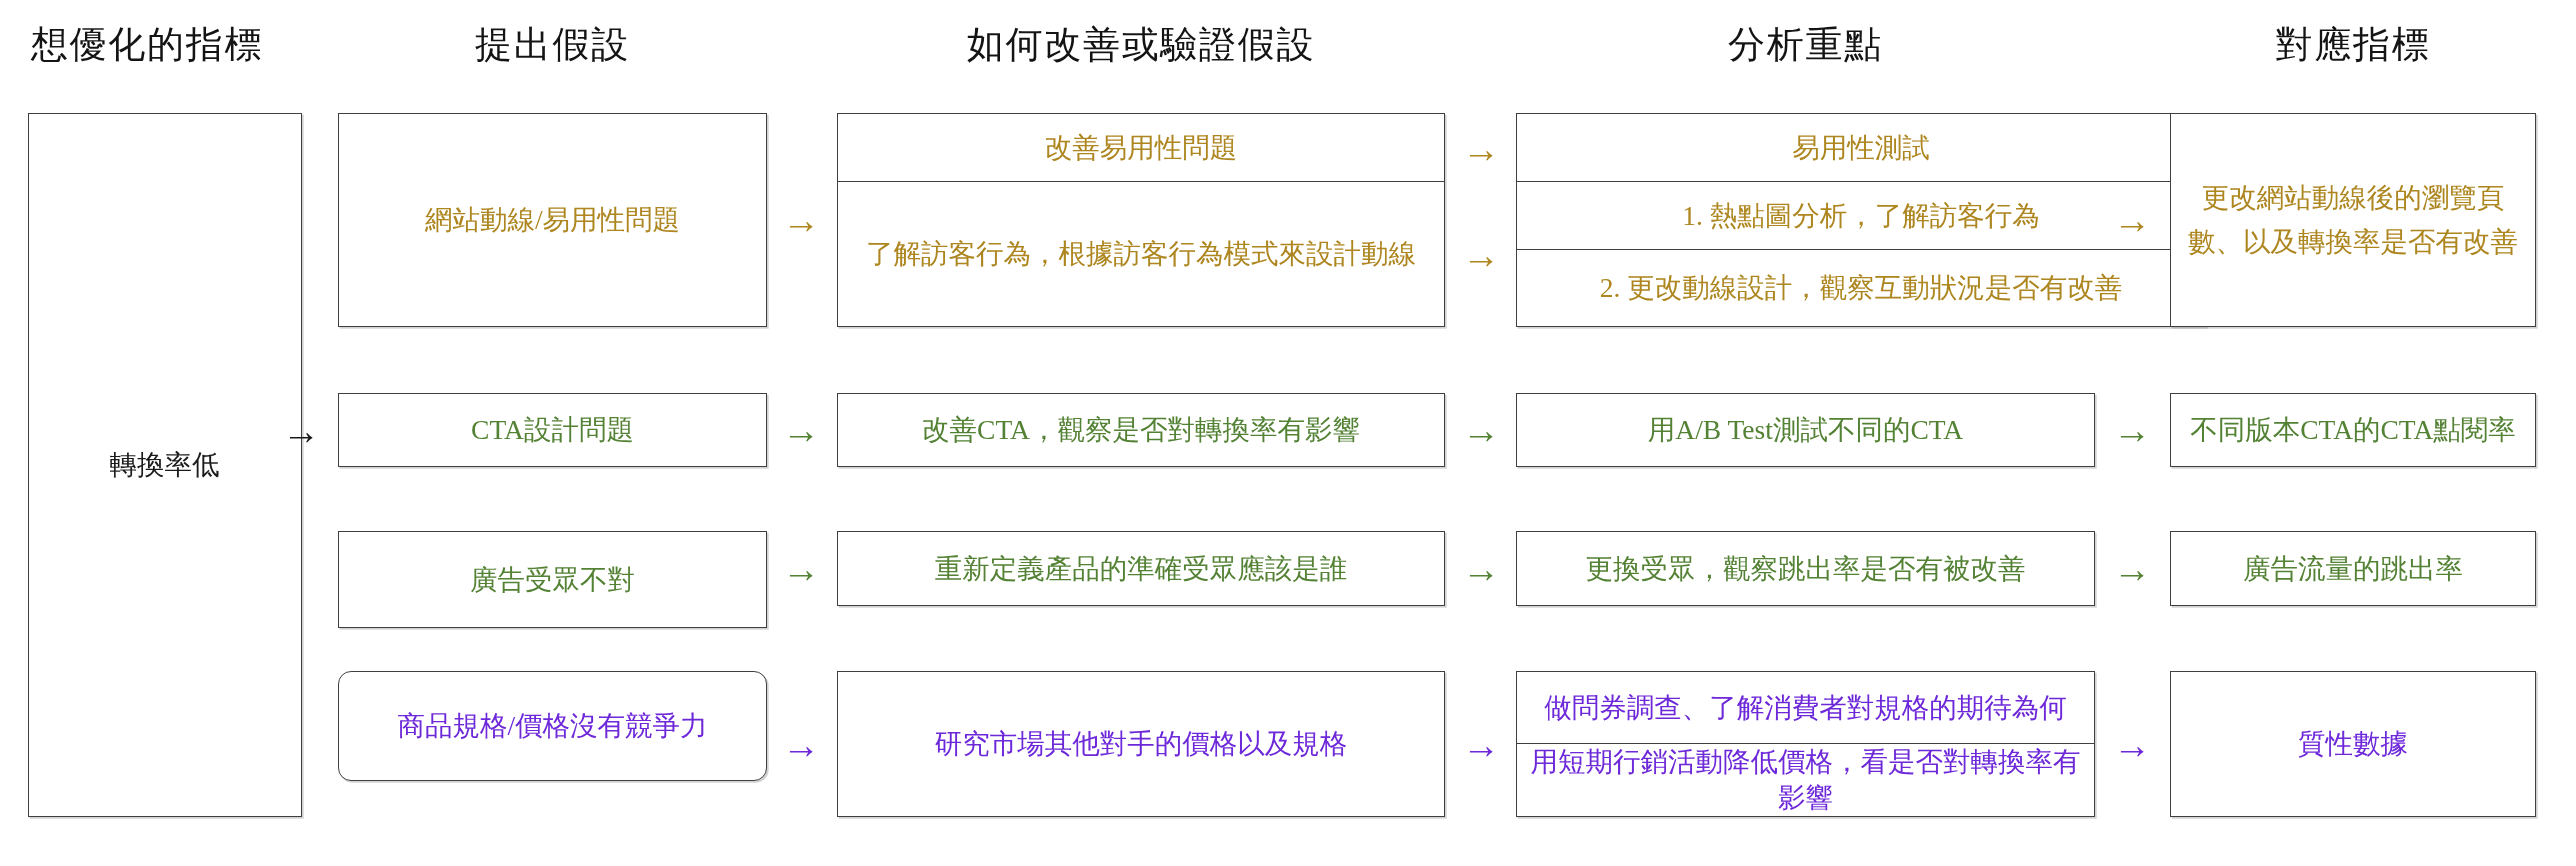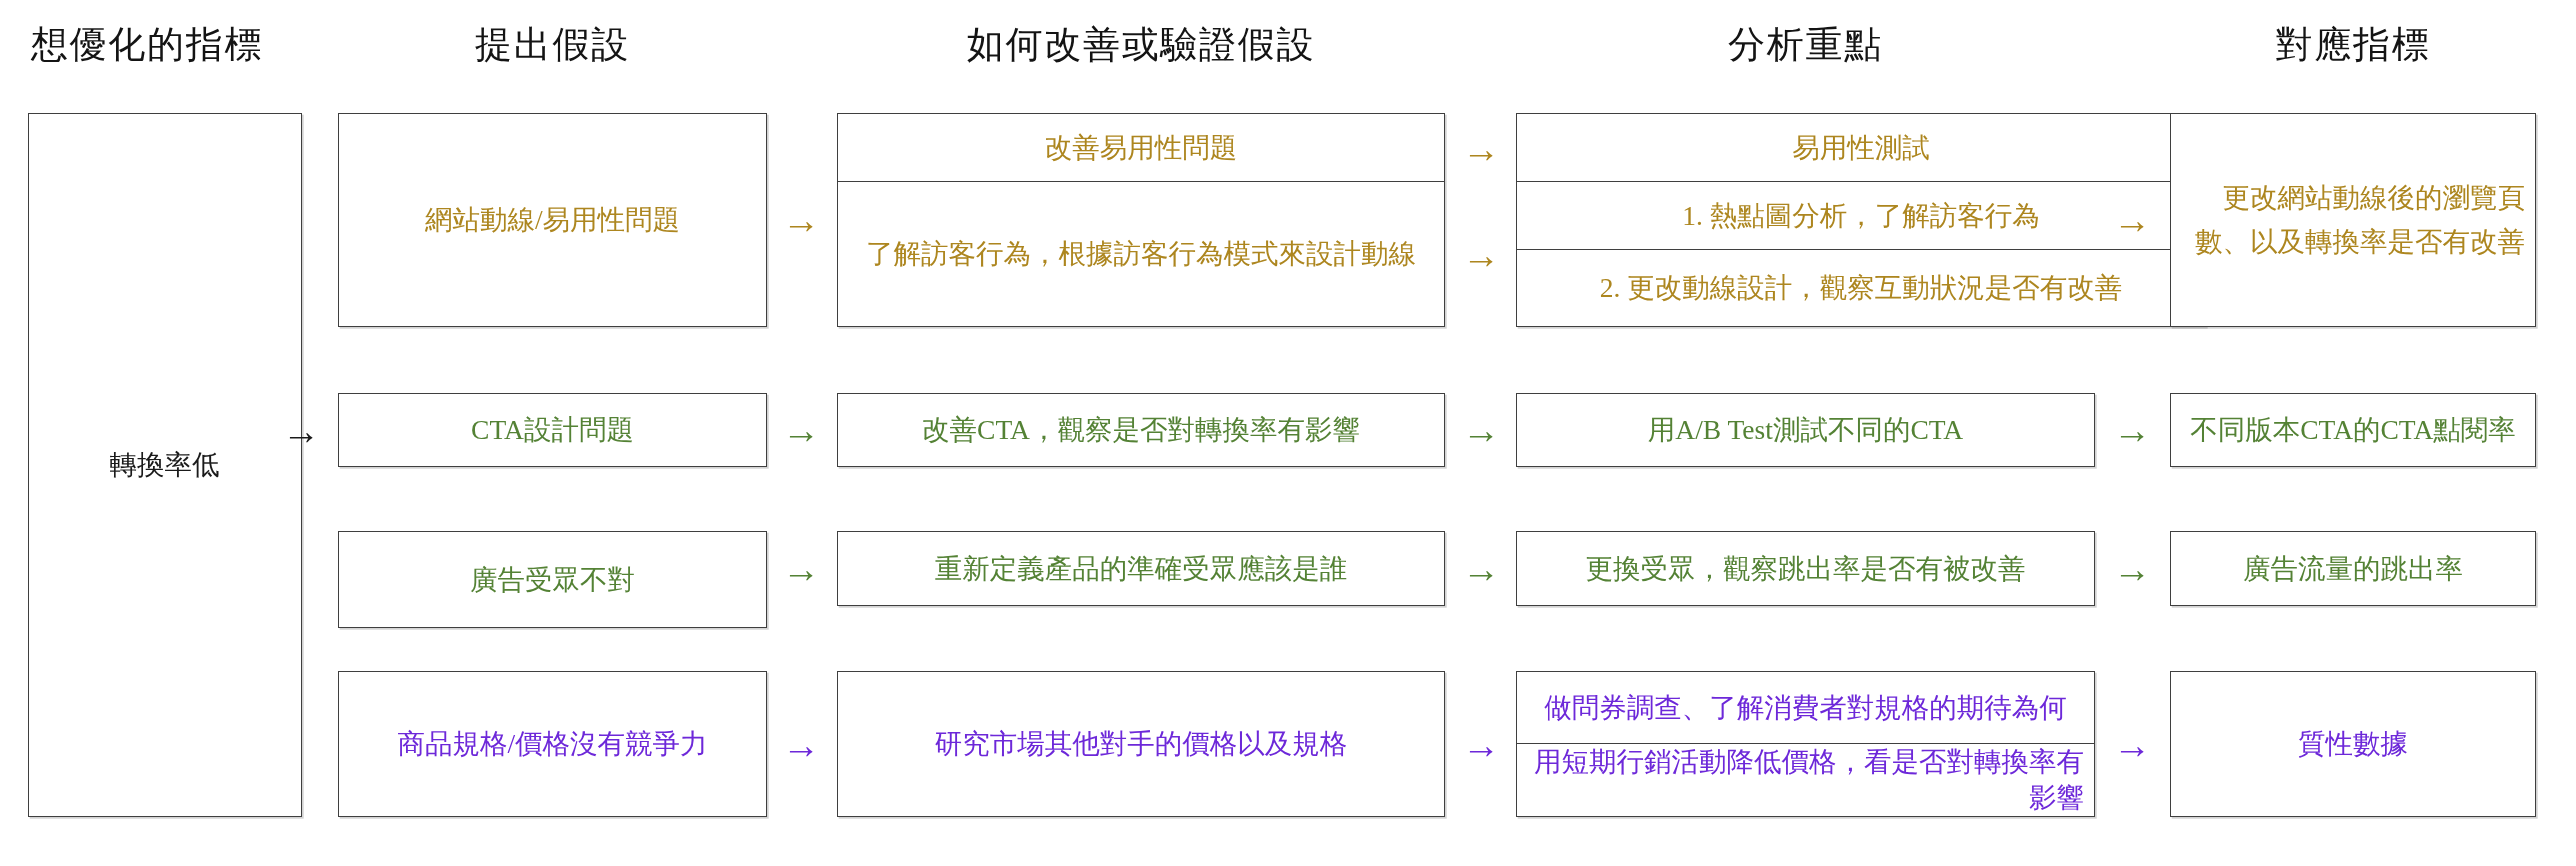--- a/index.html
+++ b/index.html
@@ -17,21 +17,21 @@
   }
   .box{
     position:absolute;background:#ffffff;
     border:1.7px solid #3f3f3f;box-sizing:border-box;
     box-shadow:1.7px 1.7px 0 rgba(130,130,130,.35);
     display:flex;flex-direction:column;
   }
   .cell{
     flex:1 1 auto;
     display:flex;align-items:center;justify-content:center;
-    text-align:right;font-size:27.5px;line-height:1.45;
+    text-align:center;font-size:27.5px;line-height:1.45;
     padding:0 10px;box-sizing:border-box;
   }
   .cell + .cell{border-top:1.7px solid #3f3f3f;}
   .arrow{
     position:absolute;transform:translate(-50%,-50%);
     font-size:38px;line-height:1;white-space:nowrap;
   }
   .gold{color:#AD861F;}
   .green{color:#548235;}
   .orange{color:#6d28d9;}
@@ -107,21 +107,21 @@
 
   <div class="box" style="left:1516px;top:531px;width:579px;height:75px;">
     <div class="cell green">更換受眾，觀察跳出率是否有被改善</div>
   </div>
   <span class="arrow green" style="left:2132px;top:569px;">→</span>
 
   <div class="box" style="left:2170px;top:531px;width:366px;height:75px;">
     <div class="cell green">廣告流量的跳出率</div>
   </div>
 
-  <div class="box" style="left:338px;top:671px;width:429px;height:146px;">
+  <div class="box" style="left:338px;top:671px;width:429px;height:110px;border-radius:13px;">
     <div class="cell orange">商品規格/價格沒有競爭力</div>
   </div>
   <span class="arrow orange" style="left:801px;top:745px;">→</span>
 
   <div class="box" style="left:837px;top:671px;width:608px;height:146px;">
     <div class="cell orange">研究市場其他對手的價格以及規格</div>
   </div>
   <span class="arrow orange" style="left:1481px;top:745px;">→</span>
 
   <div class="box" style="left:1516px;top:671px;width:579px;height:146px;">

